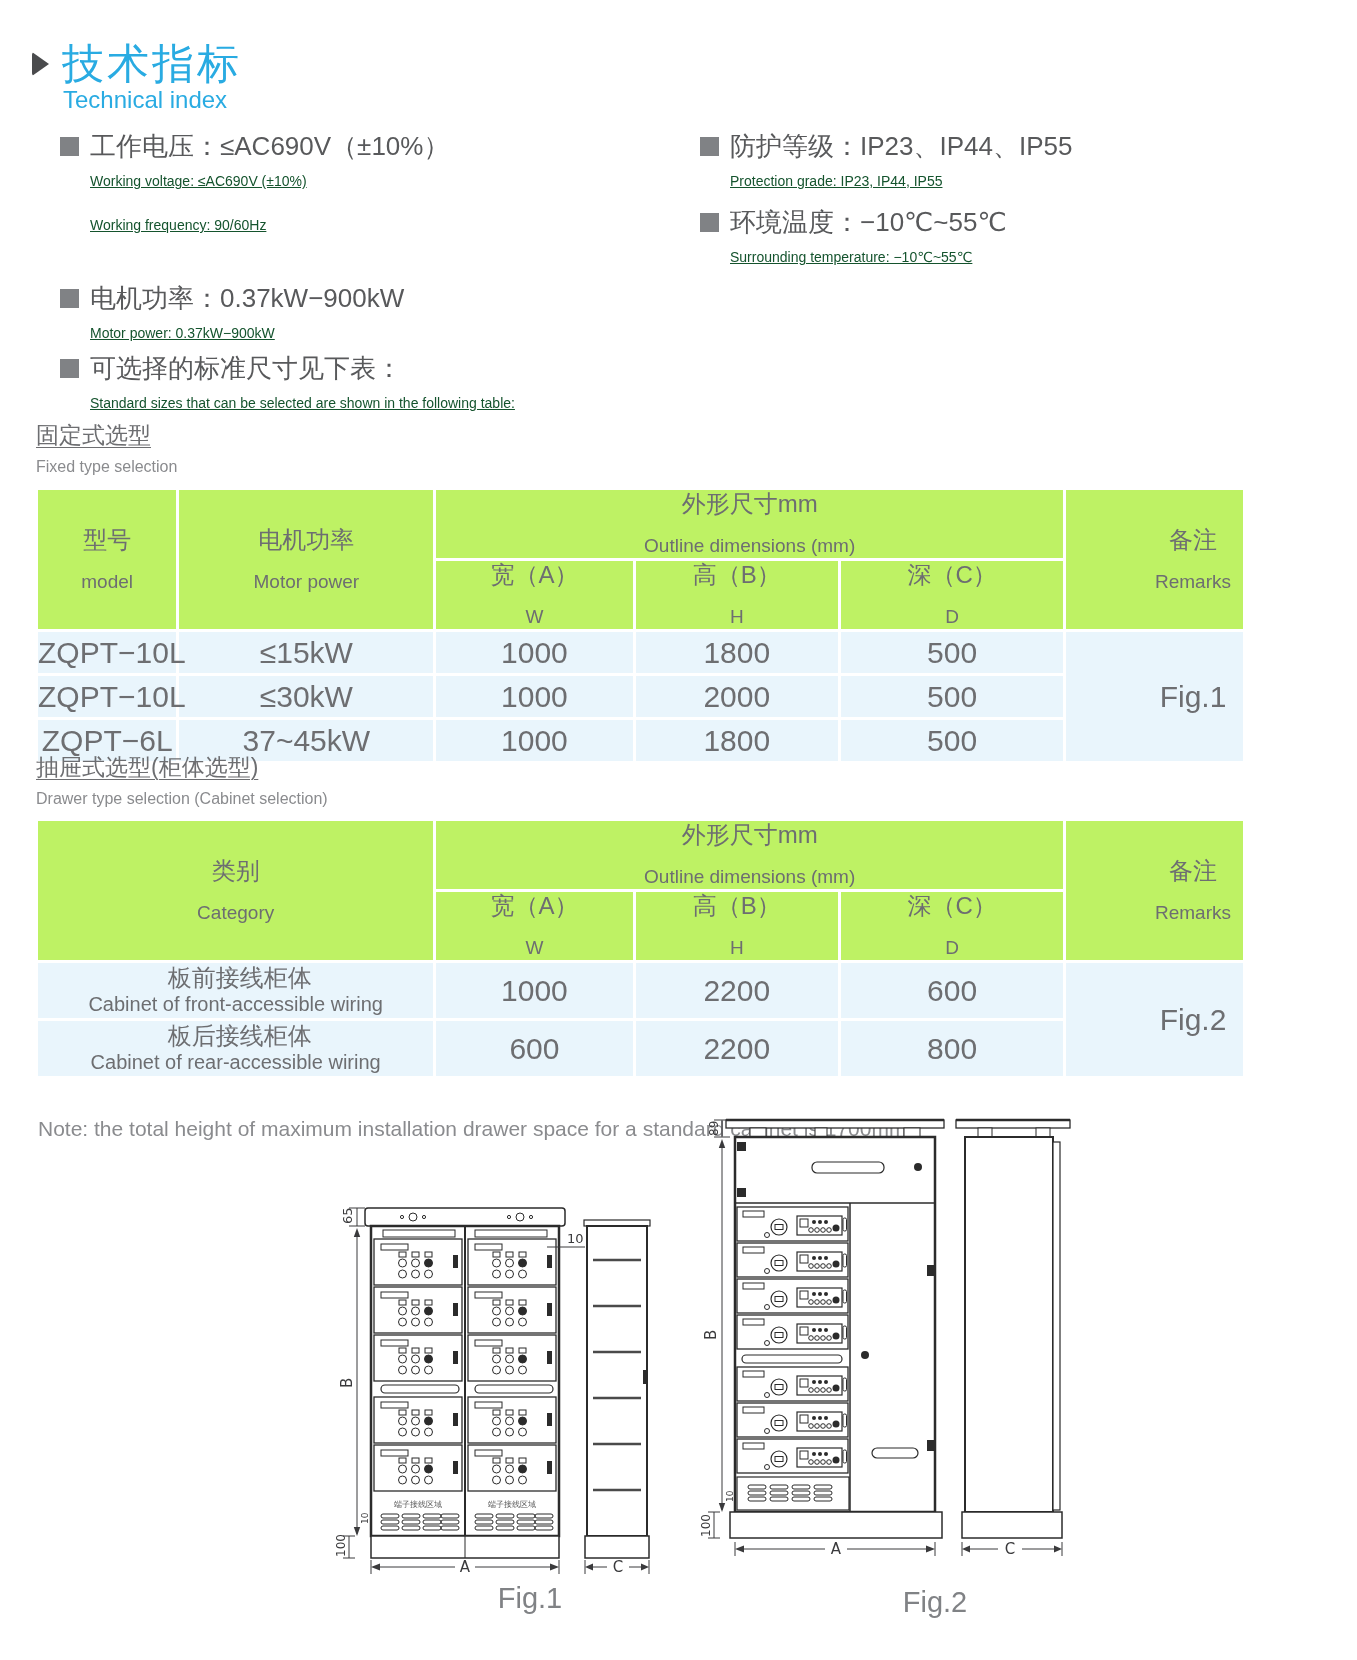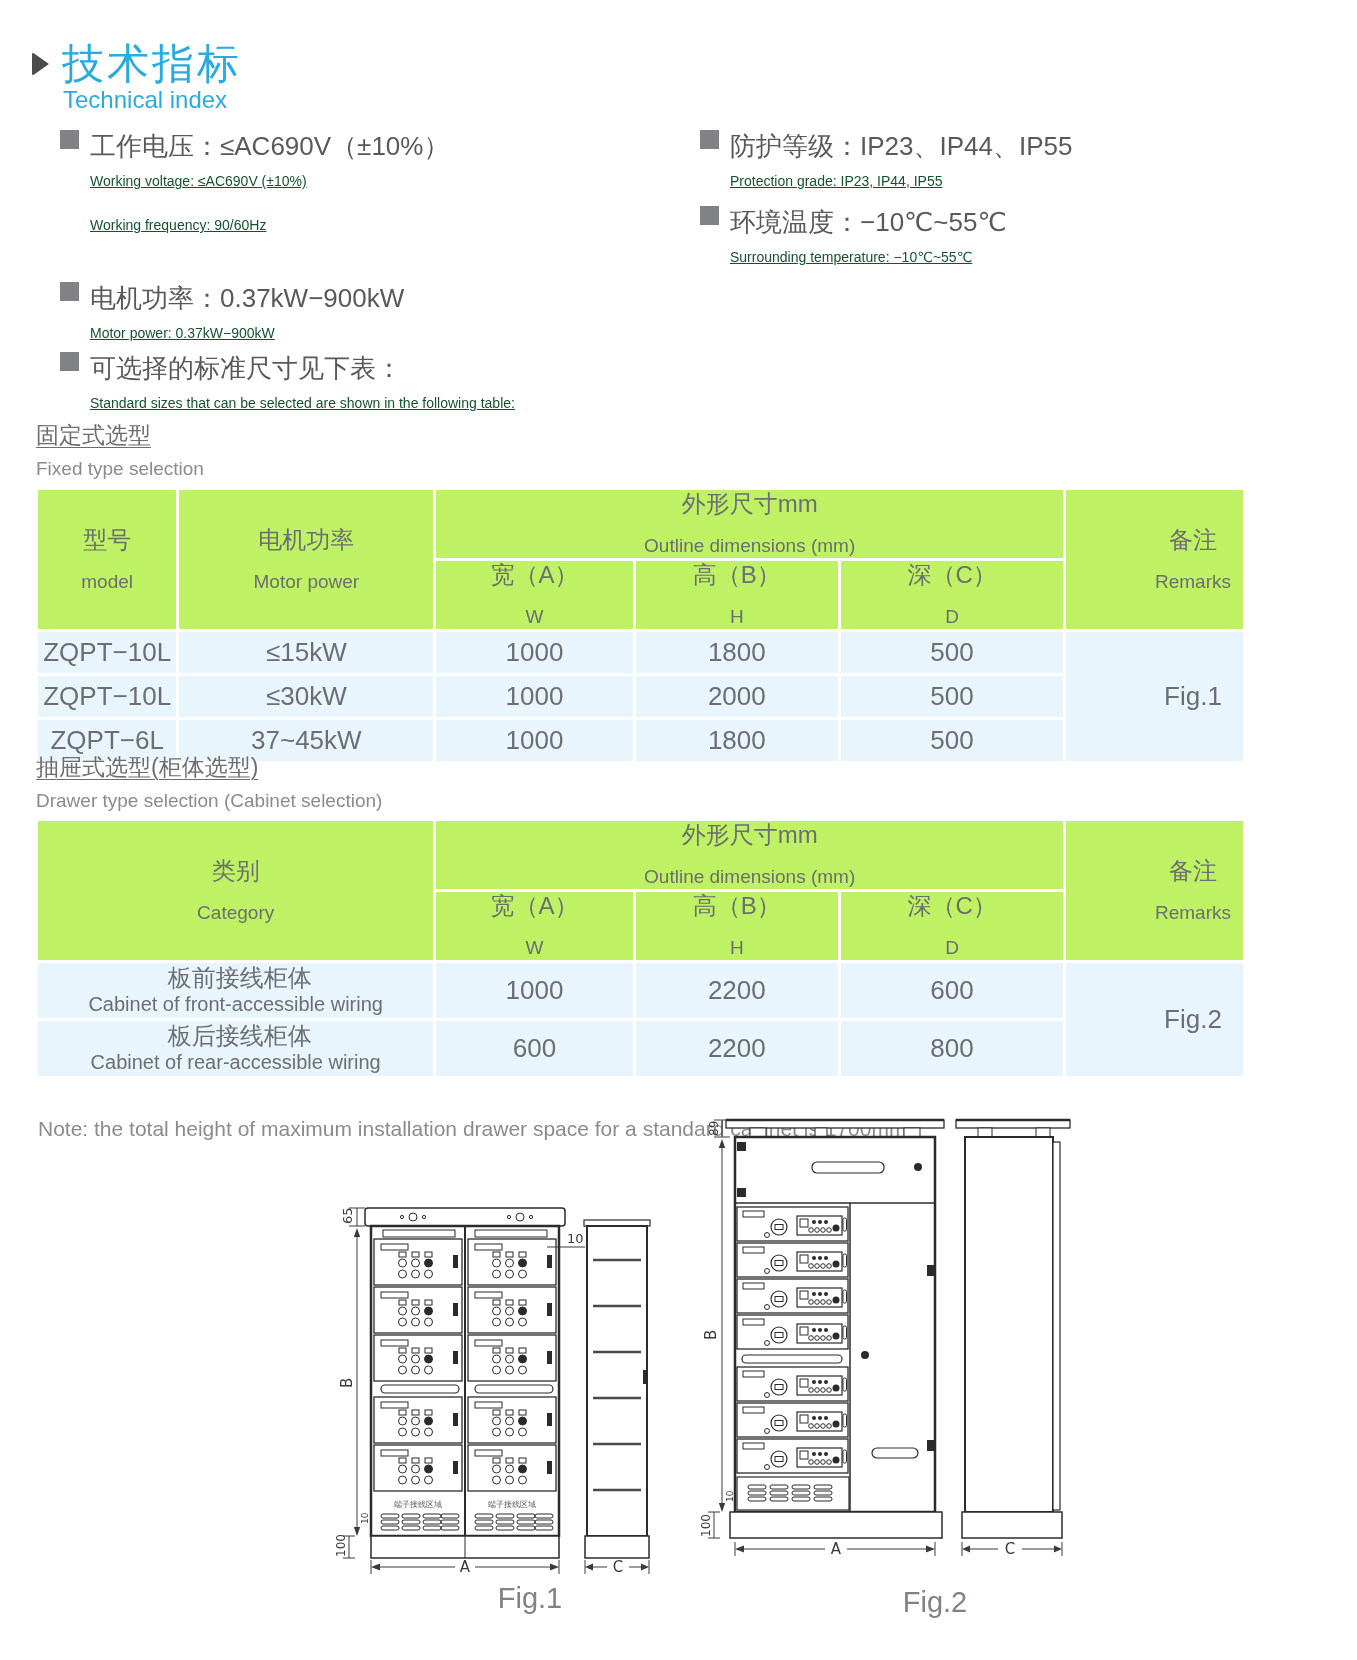--- a/index.html
+++ b/index.html
@@ -8,36 +8,36 @@
     font-family:"Liberation Sans","DejaVu Sans",sans-serif;overflow:hidden;color:#6d6e71;
   }
   
   .title-row{position:absolute;top:36px;left:32px;display:flex;align-items:center;}
   .arrow-icon{width:0;height:0;border-left:17px solid #4a4b4d;border-top:12px solid transparent;border-bottom:12px solid transparent;border-radius:3px;margin-right:13px;}
   .title-zh{font-size:42px;color:#29abe2;letter-spacing:3px;}
   .title-en{position:absolute;top:86px;left:63px;font-size:24px;color:#29abe2;}
   
   .specs{position:absolute;top:130px;left:60px;width:1262px;display:grid;grid-template-columns:640px 1fr;}
   .spec{margin-bottom:17px;}
-  .spec .zh{font-size:26px;color:#58595b;display:flex;align-items:flex-start;line-height:32px;}
+  .spec .zh{font-size:26px;color:#58595b;display:flex;align-items:center;line-height:32px;}
   .bullet{width:19px;height:19px;background:#808285;margin-right:11px;flex:none;}
   .spec .en{font-size:14px;color:#14532d;margin:11px 0 0 30px;text-decoration:underline;}
   .spec-note{position:absolute;top:352px;left:60px;}
   
   .section-label{position:absolute;left:36px;}
   .section-label .zh{font-size:23px;color:#6d6e71;text-decoration:underline;text-underline-offset:4px;text-decoration-thickness:1px;}
-  .section-label .en{font-size:19px;color:#8a8b8e;margin-top:7px;}
+  .section-label .en{font-size:16px;color:#8a8b8e;margin-top:7px;}
   
   table.tbl{position:absolute;left:35px;width:1288px;border-collapse:collapse;table-layout:fixed;}
   .tbl th,.tbl td{border:3px solid #ffffff;text-align:center;vertical-align:middle;padding:0;}
   .tbl th{background:#bef264;color:#6d6e71;font-weight:normal;}
   .tbl td{background:#e9f5fc;color:#6d6e71;}
   .tbl .hzh{font-size:24px;line-height:28px;}
   .tbl .hen{font-size:19px;line-height:24px;margin-top:16px;}
-  .tbl .val{font-size:26px;}
+  .tbl .val{font-size:30px;}
   .tbl .czh{font-size:24px;line-height:28px;margin-left:8px;}
   .tbl .cen{font-size:20px;line-height:25px;}
   .t1 thead tr.h1 th{height:63px;}
   .t1 thead tr.h2 th{height:52px;}
   .t1 tbody tr{height:44px;}
   .t2 thead tr.h1 th{height:63px;}
   .t2 thead tr.h2 th{height:52px;}
   .t2 tbody tr{height:58px;}
   
   .note{position:absolute;top:1110px;left:38px;}

